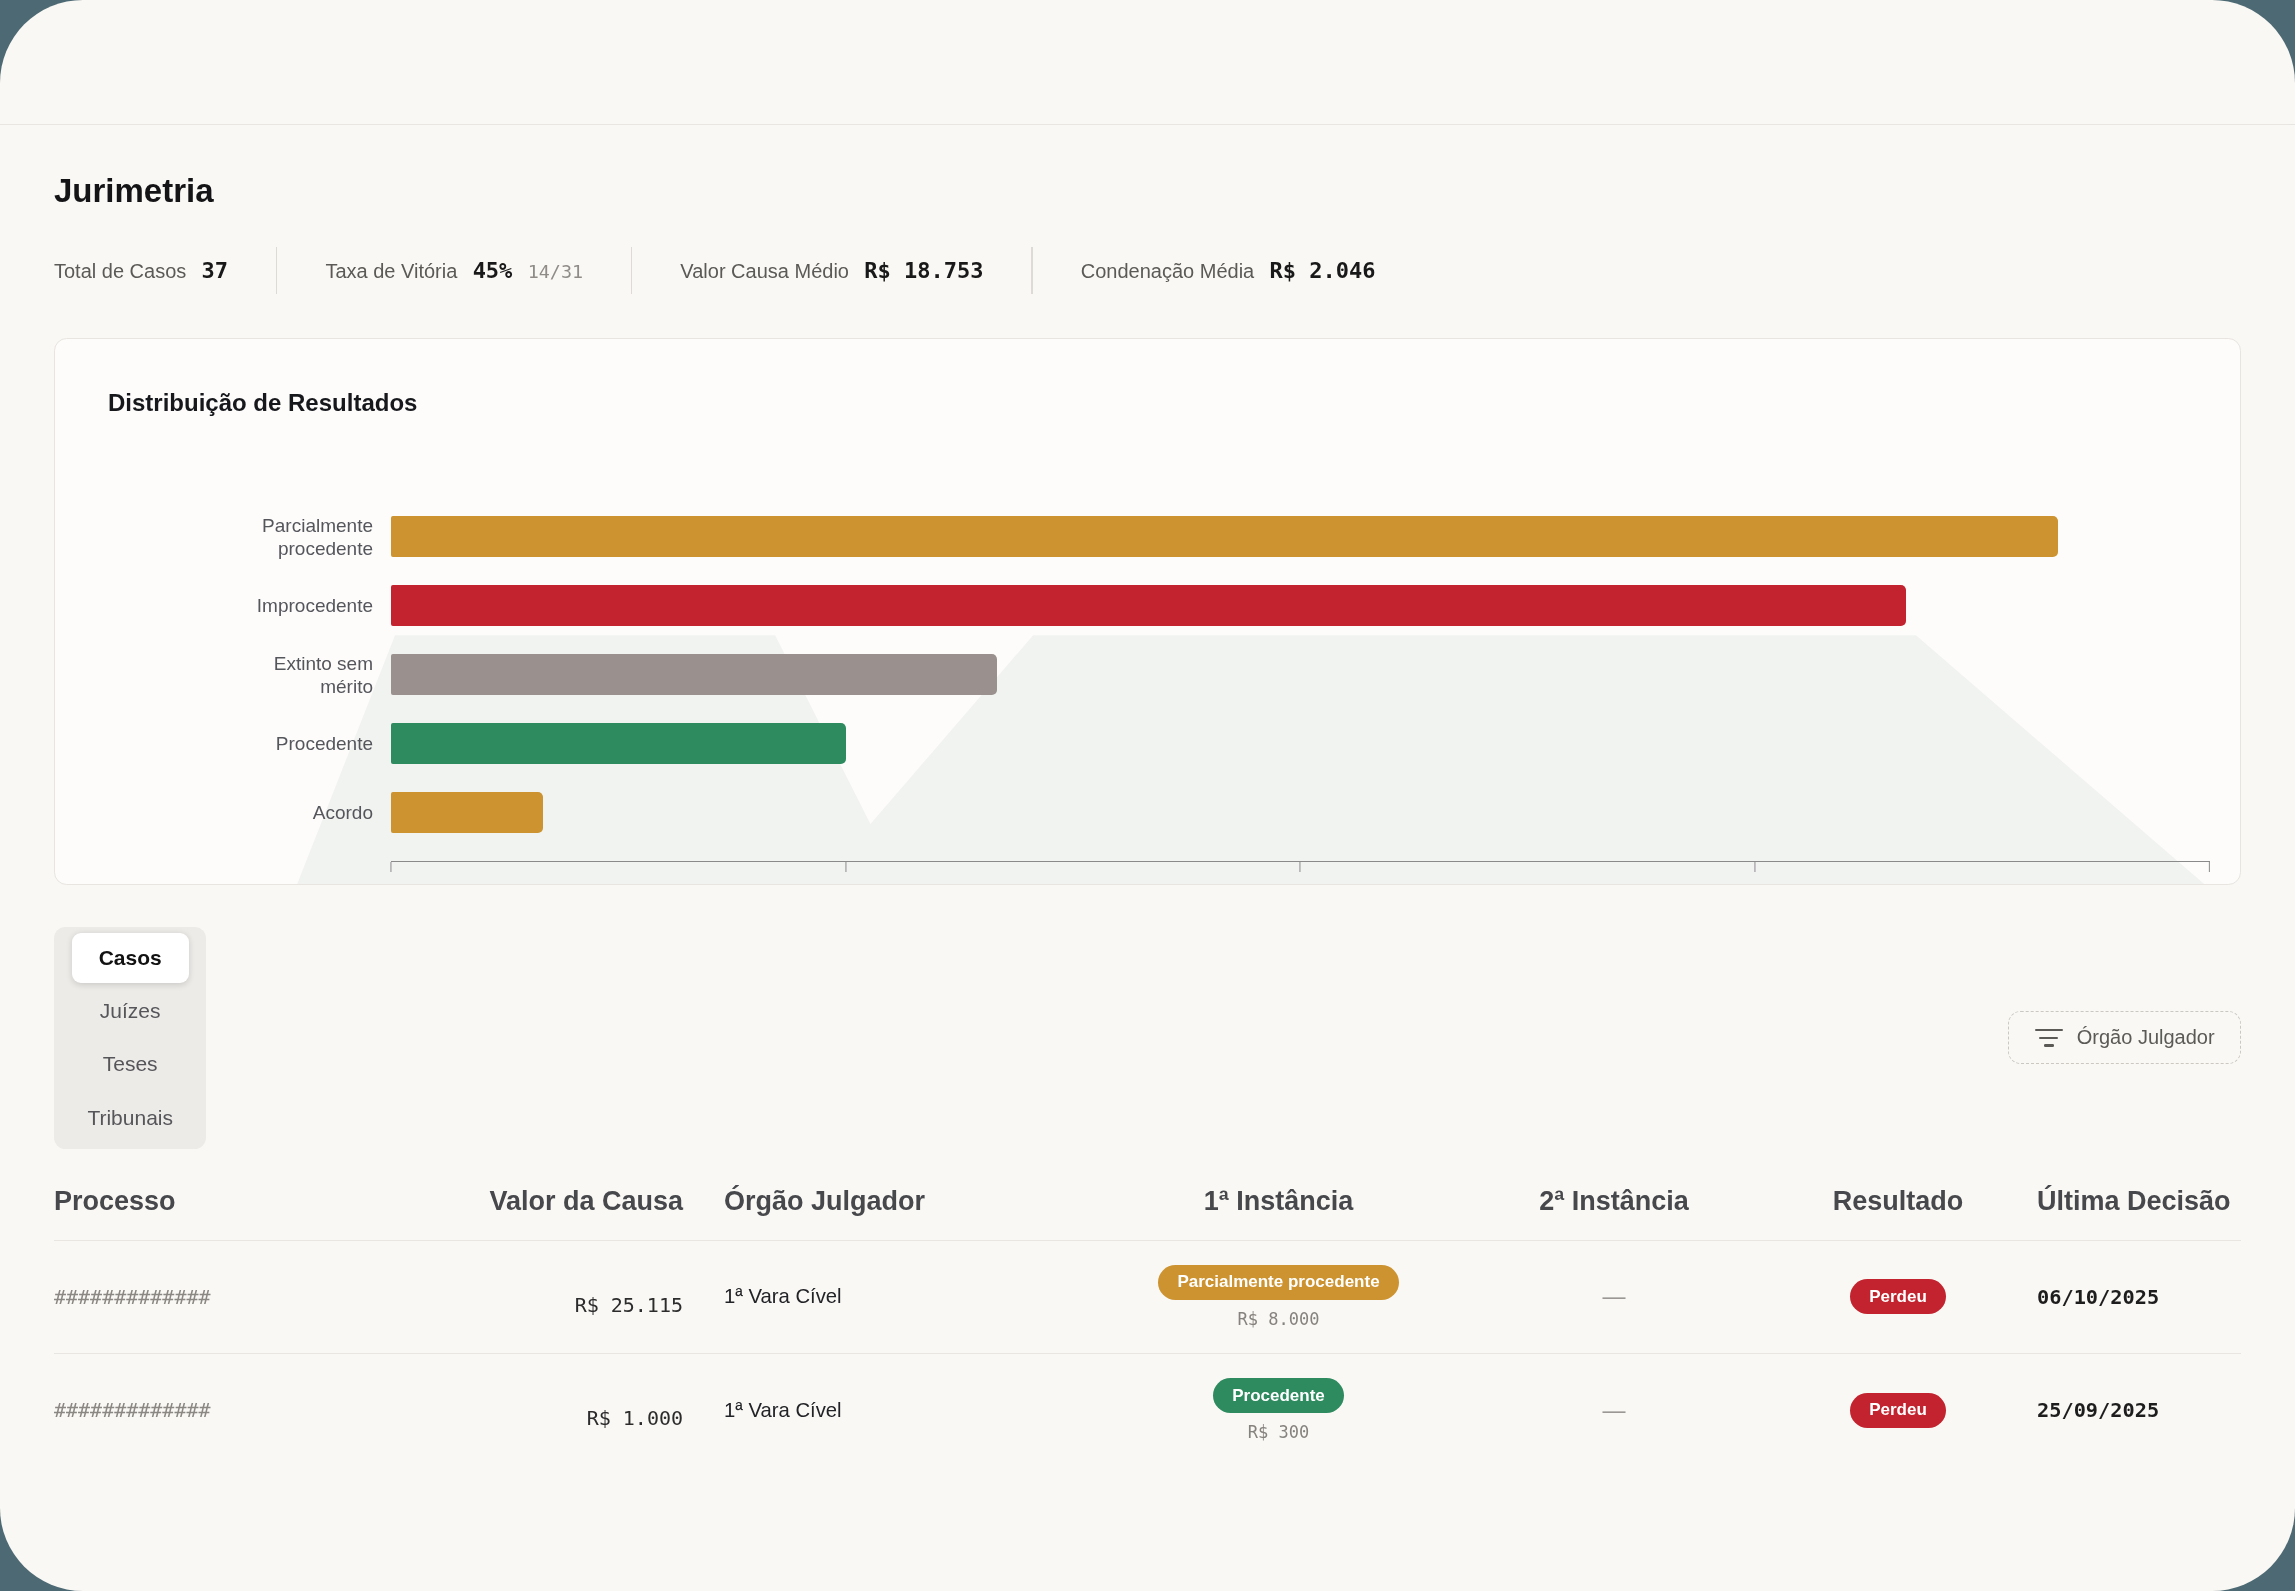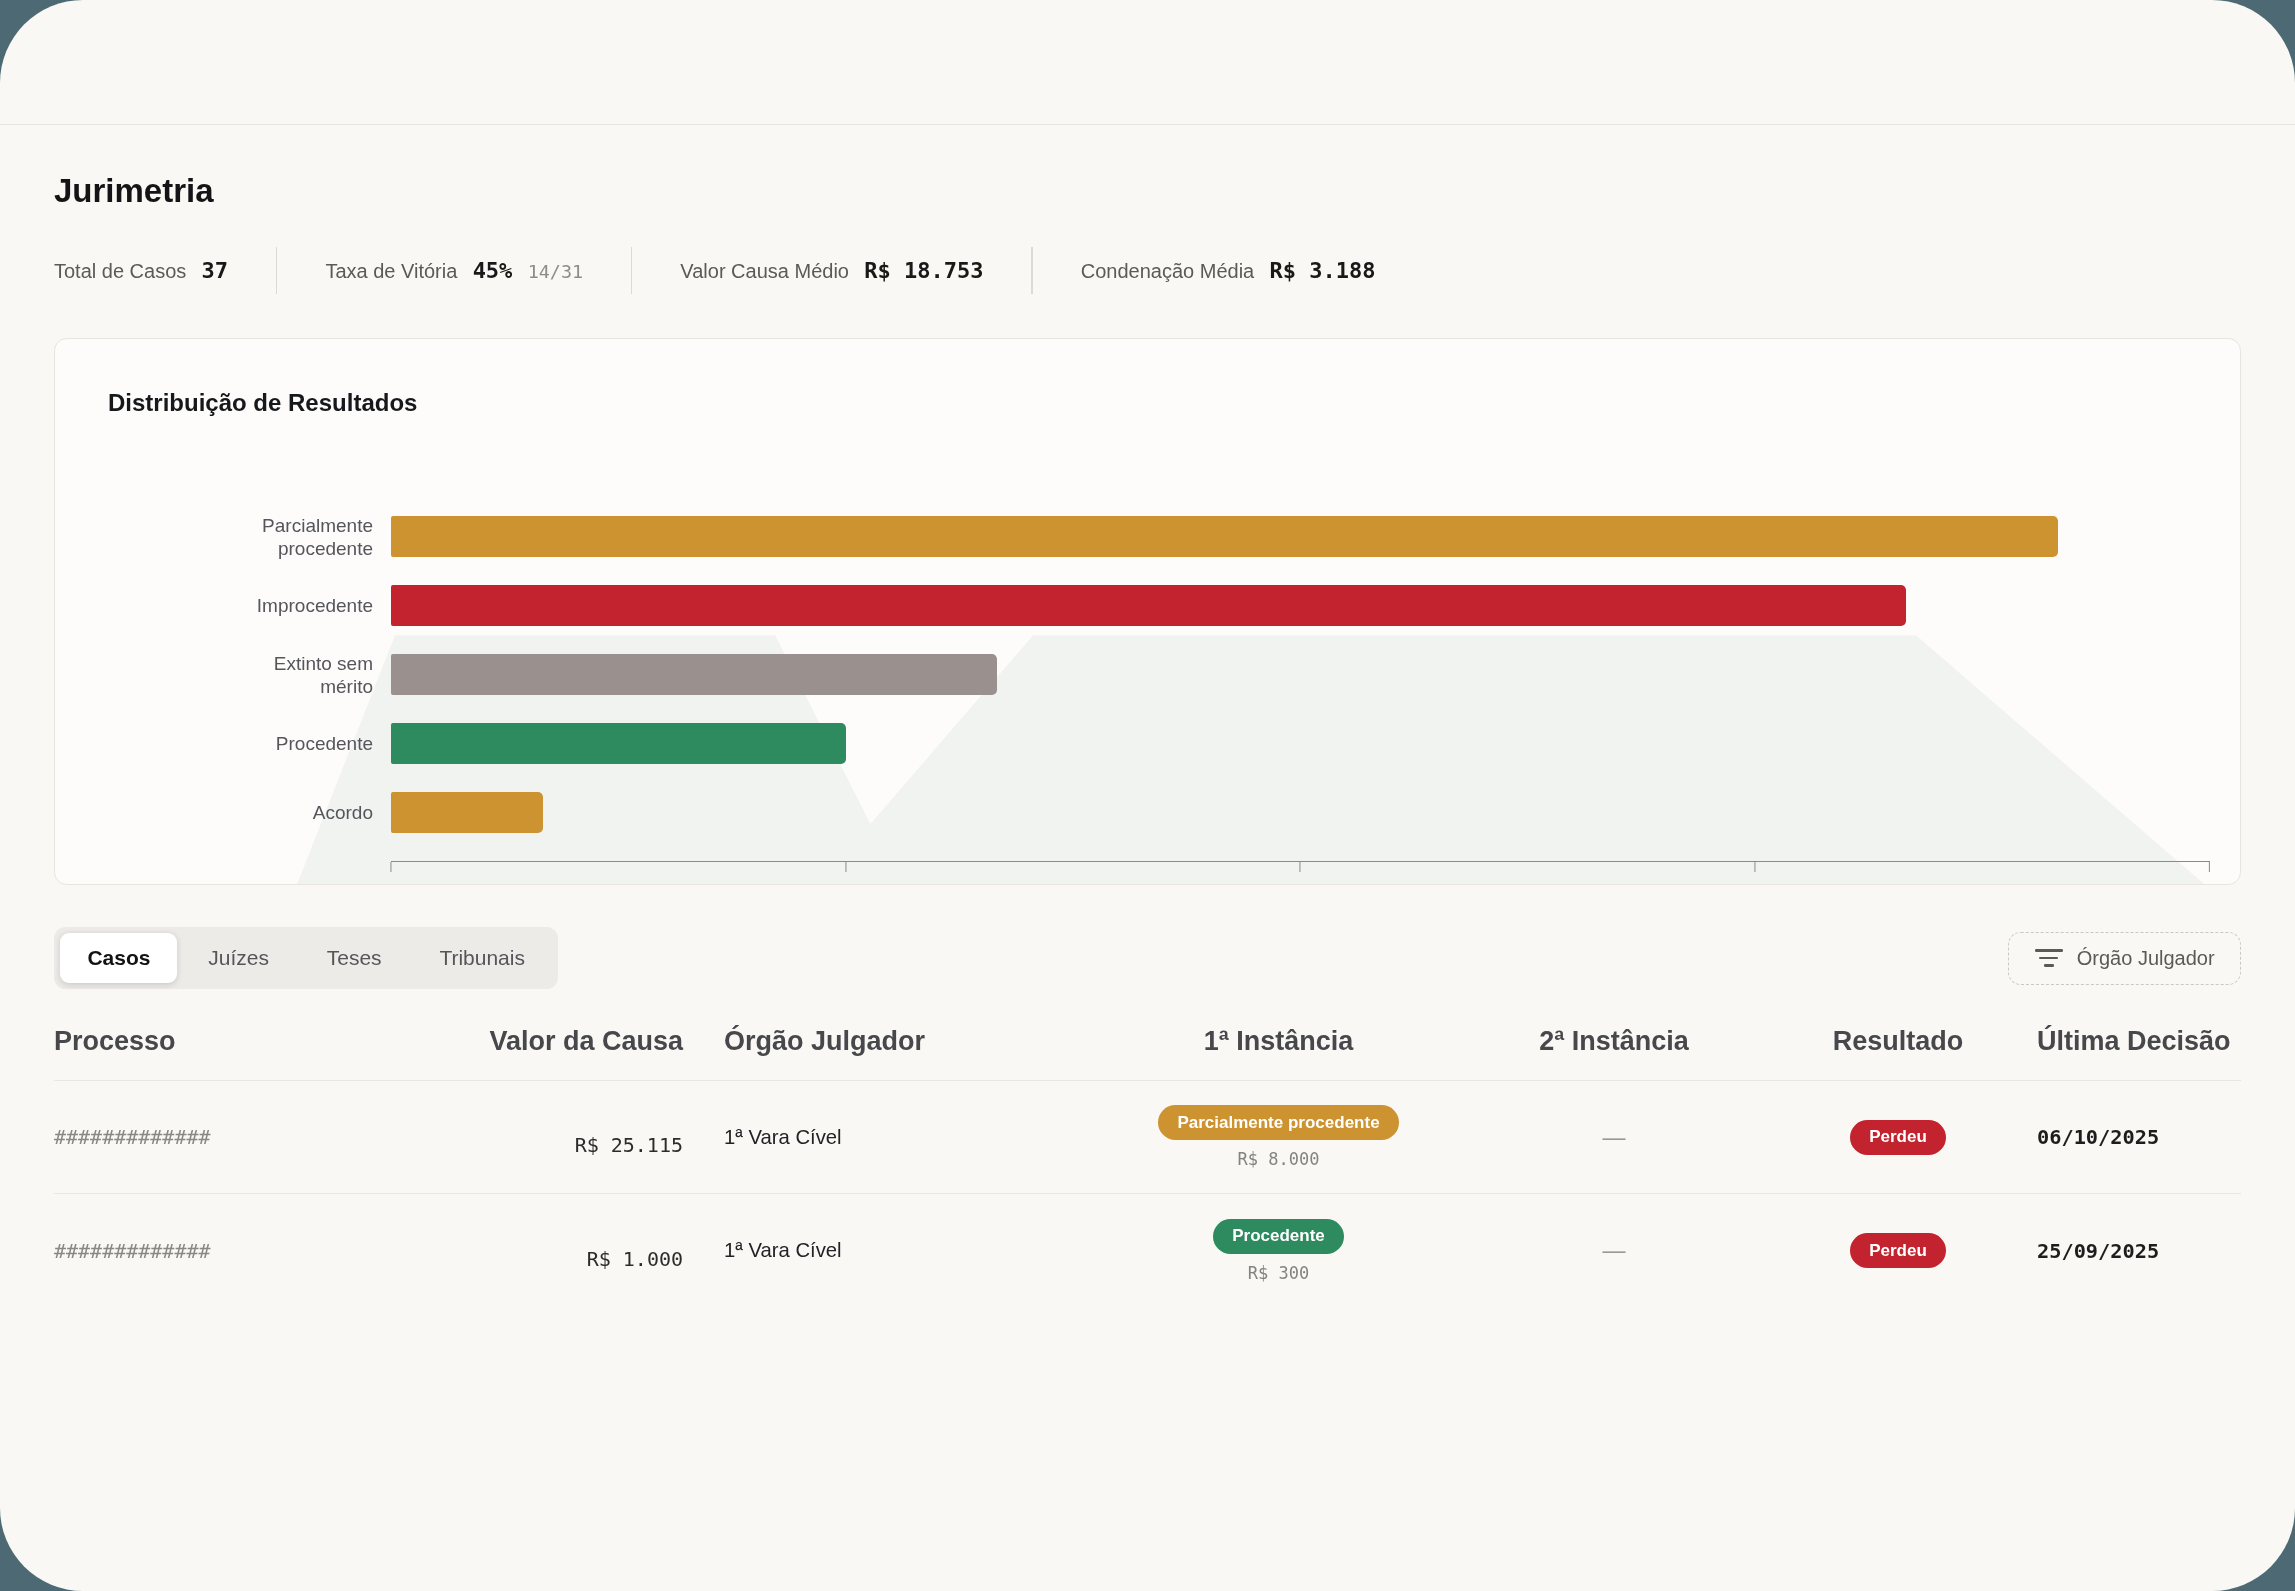--- a/index.html
+++ b/index.html
@@ -32,21 +32,21 @@
   .bar { height:100%; border-radius:1.9px 5.1px 5.1px 1.9px; }
 
   .axis { display:flex; margin-top:12.7px; position:relative; z-index:1; }
   .axis-spacer { width:283px; flex:none; }
   .axis-line { flex:1; position:relative; border-top:1.9px solid #8a8a8a; height:51px; }
   .tick { position:absolute; top:0; transform:translateX(-50%); text-align:center; }
   .tick-mark { width:1.3px; height:10.2px; background:#8a8a8a; margin:0 auto; }
   .tick-label { margin-top:7.6px; font-size:20px; color:#55565c; }
 
   .tabs-row { display:flex; justify-content:space-between; align-items:center; margin-top:42px; }
-  .tabs { display:inline-flex; align-items:center; background:#edebe8; border-radius:11.4px; padding:6.4px; gap:3.8px; }
+  .tabs { display:inline-flex; align-items:center; background:#edebe8; border-radius:11.4px; padding:6.4px; gap:3.8px;flex-direction:column; }
   .tab { padding:12.7px 27px; font-size:21px; color:#56565a; border-radius:9px; cursor:pointer; }
   .tab.active { background:#ffffff; color:#121212; font-weight:700; box-shadow:0 1.9px 6.4px rgba(0,0,0,0.14); }
   .filter-btn { display:flex; align-items:center; gap:14px; border:1.9px dashed #cbc8c2; border-radius:12.7px;
     padding:14px 25.4px; color:#5b5a57; font-size:20px; background:transparent; cursor:pointer; }
   .funnel-icon { display:flex; flex-direction:column; align-items:center; gap:5.1px; }
   .funnel-icon i { display:block; height:2.5px; background:#5b5a57; border-radius:1.3px; }
   .funnel-icon i:nth-child(1){ width:28px; } .funnel-icon i:nth-child(2){ width:19px; } .funnel-icon i:nth-child(3){ width:10.2px; }
 
   .table { margin-top:37px; }
   .trow { display:grid; grid-template-columns:381px 248px 405px 381px 290px 278px 204px; align-items:center; }
@@ -87,21 +87,21 @@
             <span class="stat-sub mono">14/31</span>
           </div>
           <div class="stat-sep"></div>
           <div class="stat">
             <span class="stat-label">Valor Causa Médio</span>
             <span class="stat-value mono">R$ 18.753</span>
           </div>
           <div class="stat-sep"></div>
           <div class="stat">
             <span class="stat-label">Condenação Média</span>
-            <span class="stat-value mono">R$ 3.188</span>
+            <span class="stat-value mono">R$ 2.046</span>
           </div>
         </div>
 
       <div class="chart-card">
         <svg class="watermark" width="2187" height="623" viewBox="0 0 3441 980" preserveAspectRatio="none">
           <path d="M535,466 L1133,466 L1283,763 L1539,466 L2928,466 L3526,982 L332,982 Z" fill="#f1f3f1"></path>
         </svg>
         <div class="chart-title">Distribuição de Resultados</div>
         <div class="plot" id="plot">
             <div class="bar-row">

